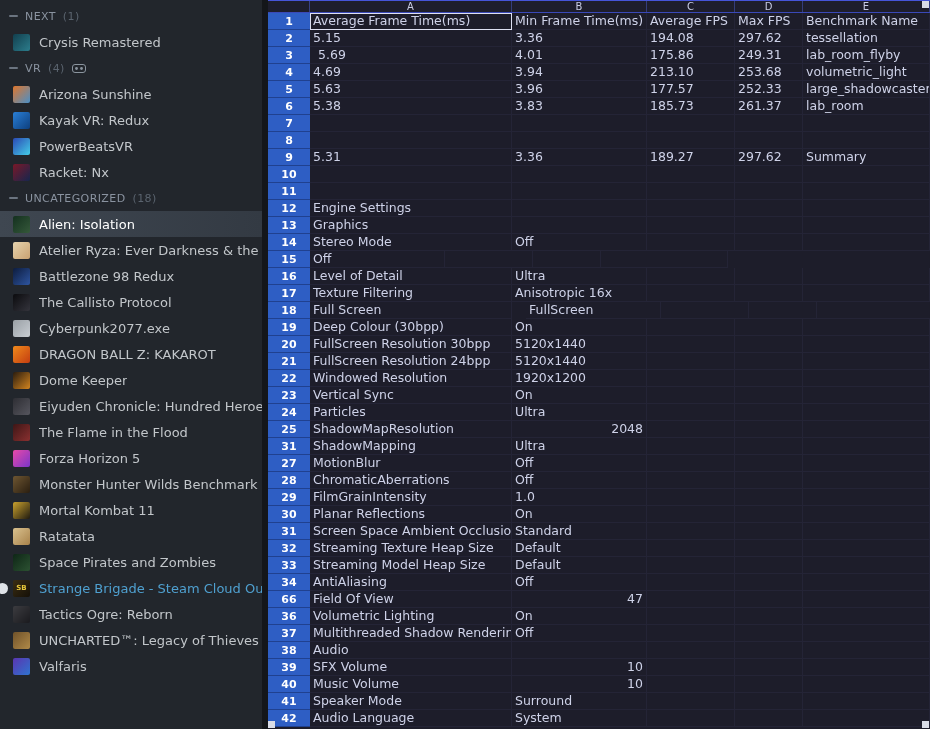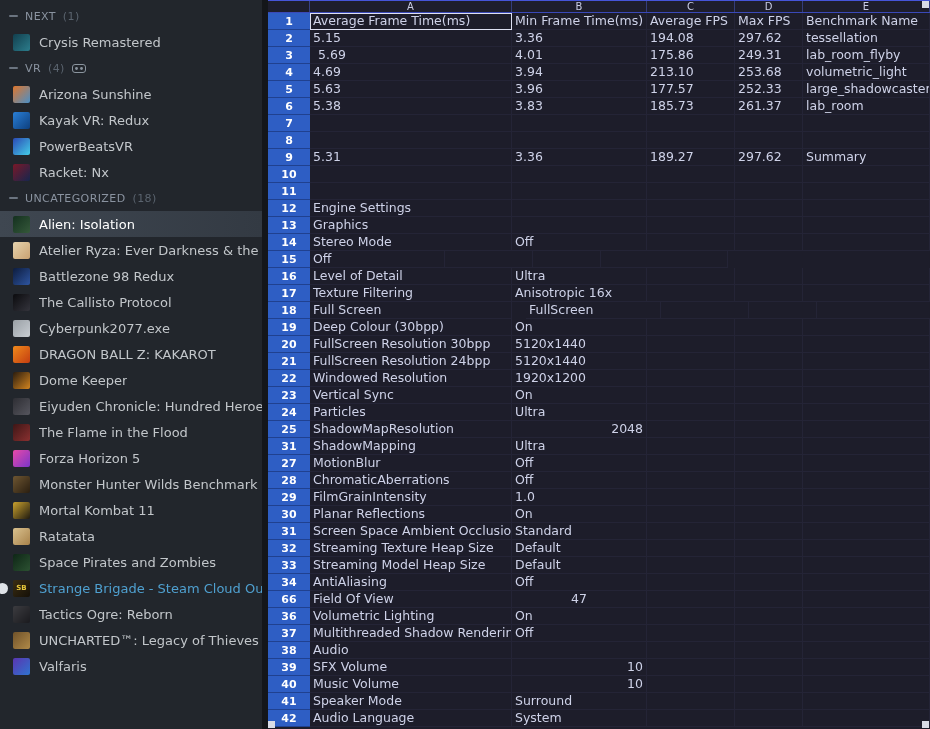--- a/index.html
+++ b/index.html
@@ -443,21 +443,21 @@
           <div class="rowhead">34</div>
           <div class="cell" style="width: 202px;">AntiAliasing</div>
           <div class="cell" style="width: 135px;">Off</div>
           <div class="cell" style="width: 88px;"></div>
           <div class="cell" style="width: 68px;"></div>
           <div class="cell" style="width: 127px;"></div>
         </div>
         <div class="srow">
           <div class="rowhead">66</div>
           <div class="cell" style="width: 202px;">Field Of View</div>
-          <div class="cell right" style="width: 135px; text-align: center;">47</div>
+          <div class="cell right" style="width: 135px;">47</div>
           <div class="cell" style="width: 88px;"></div>
           <div class="cell" style="width: 68px;"></div>
           <div class="cell" style="width: 127px;"></div>
         </div>
         <div class="srow">
           <div class="rowhead">36</div>
           <div class="cell" style="width: 202px;">Volumetric Lighting</div>
           <div class="cell" style="width: 135px;">On</div>
           <div class="cell" style="width: 88px;"></div>
           <div class="cell" style="width: 68px;"></div>

